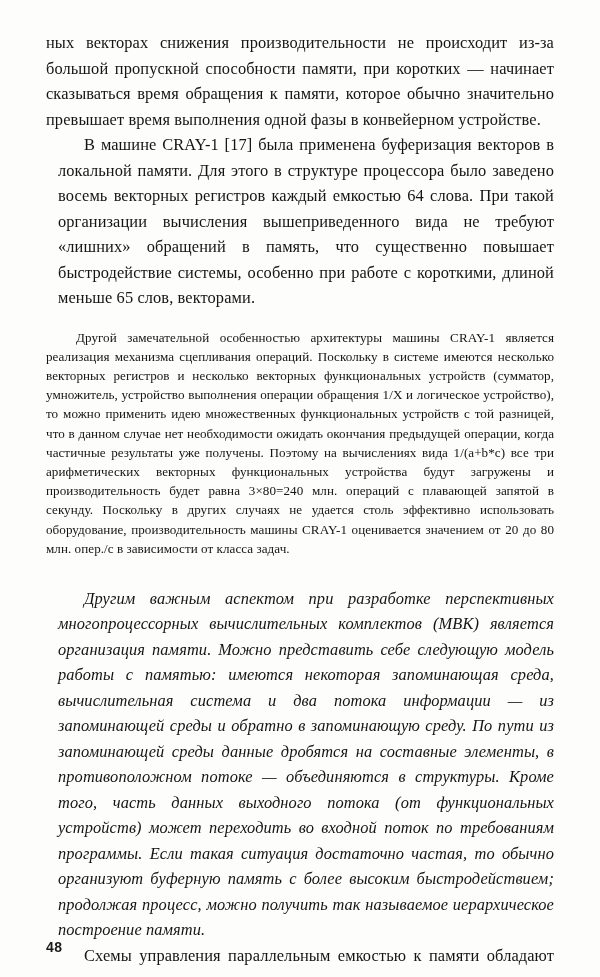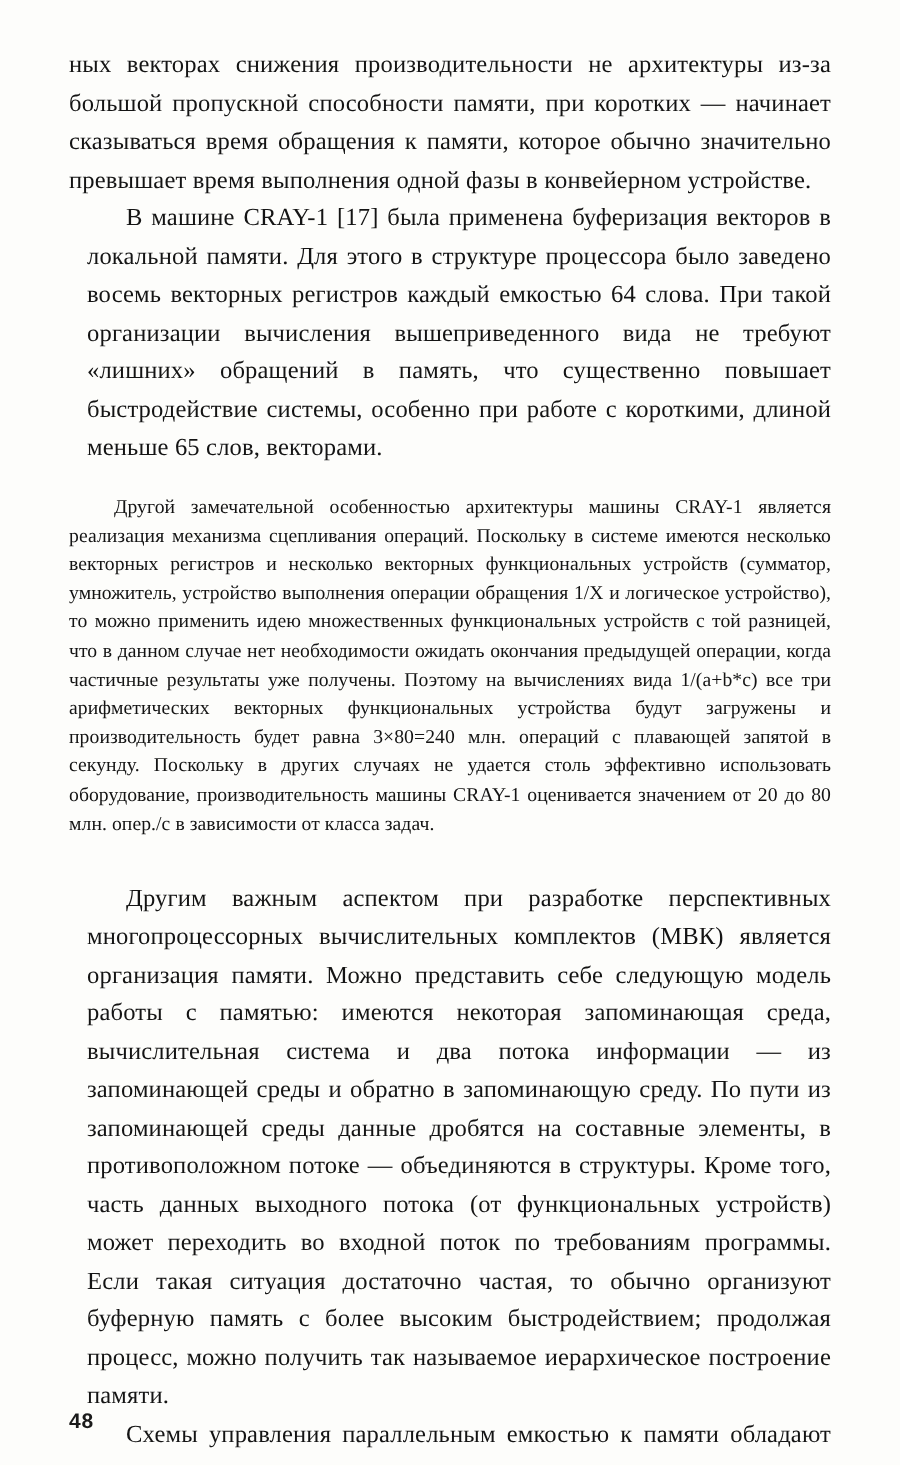--- a/index.html
+++ b/index.html
@@ -43,39 +43,40 @@
     line-height: 19.2px;
     letter-spacing: 0.05px;
     margin-top: 17px;
     margin-bottom: 28px;
   }
   .small-block p {
     text-indent: 30px;
   }
   .gap-top {
     margin-top: 1px;
+    font-style: italic;
   }
   .folio {
     position: absolute;
     left: 46px;
     bottom: 22px;
     font-size: 14px;
     font-family: "Liberation Sans", sans-serif;
     font-weight: bold;
     letter-spacing: 0.5px;
     color: #1a1a1a;
   }
 </style>
 </head>
 <body>
 
 <div class="page">
   <div class="content">
 
-    <p class="body-text">ных векторах снижения производительности не архитектуры из-за большой пропускной способности памяти, при коротких — начинает сказываться время обращения к памяти, которое обычно значительно превышает время выполнения одной фазы в конвейерном устройстве.</p>
+    <p class="body-text">ных векторах снижения производительности не происходит из-за большой пропускной способности памяти, при коротких — начинает сказываться время обращения к памяти, которое обычно значительно превышает время выполнения одной фазы в конвейерном устройстве.</p>
 
     <p class="body-text indent">В машине CRAY-1 [17] была применена буферизация векторов в локальной памяти. Для этого в структуре процессора было заведено восемь векторных регистров каждый емкостью 64 слова. При такой организации вычисления вышеприведенного вида не требуют «лишних» обращений в память, что существенно повышает быстродействие системы, особенно при работе с короткими, длиной меньше 65 слов, векторами.</p>
 
     <div class="small-block">
       <p>Другой замечательной особенностью архитектуры машины CRAY-1 является реализация механизма сцепливания операций. Поскольку в системе имеются несколько векторных регистров и несколько векторных функциональных устройств (сумматор, умножитель, устройство выполнения операции обращения 1/X и логическое устройство), то можно применить идею множественных функциональных устройств с той разницей, что в данном случае нет необходимости ожидать окончания предыдущей операции, когда частичные результаты уже получены. Поэтому на вычислениях вида 1/(a+b*c) все три арифметических векторных функциональных устройства будут загружены и производительность будет равна 3×80=240 млн. операций с плавающей запятой в секунду. Поскольку в других случаях не удается столь эффективно использовать оборудование, производительность машины CRAY-1 оценивается значением от 20 до 80 млн. опер./с в зависимости от класса задач.</p>
     </div>
 
     <p class="body-text indent gap-top">Другим важным аспектом при разработке перспективных многопроцессорных вычислительных комплектов (МВК) является организация памяти. Можно представить себе следующую модель работы с памятью: имеются некоторая запоминающая среда, вычислительная система и два потока информации — из запоминающей среды и обратно в запоминающую среду. По пути из запоминающей среды данные дробятся на составные элементы, в противоположном потоке — объединяются в структуры. Кроме того, часть данных выходного потока (от функциональных устройств) может переходить во входной поток по требованиям программы. Если такая ситуация достаточно частая, то обычно организуют буферную память с более высоким быстродействием; продолжая процесс, можно получить так называемое иерархическое построение памяти.</p>
 
     <p class="body-text indent">Схемы управления параллельным емкостью к памяти обладают сложностью, которая определяется числом</p>

